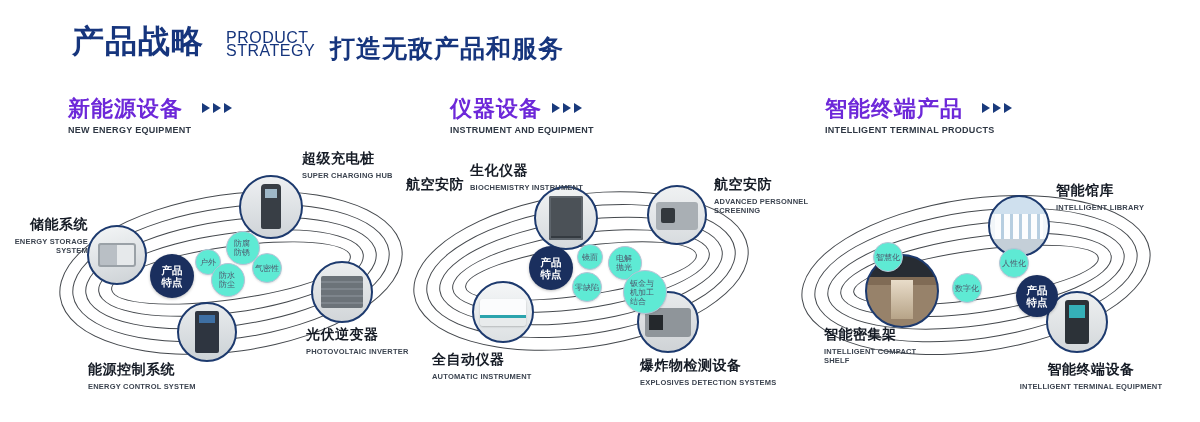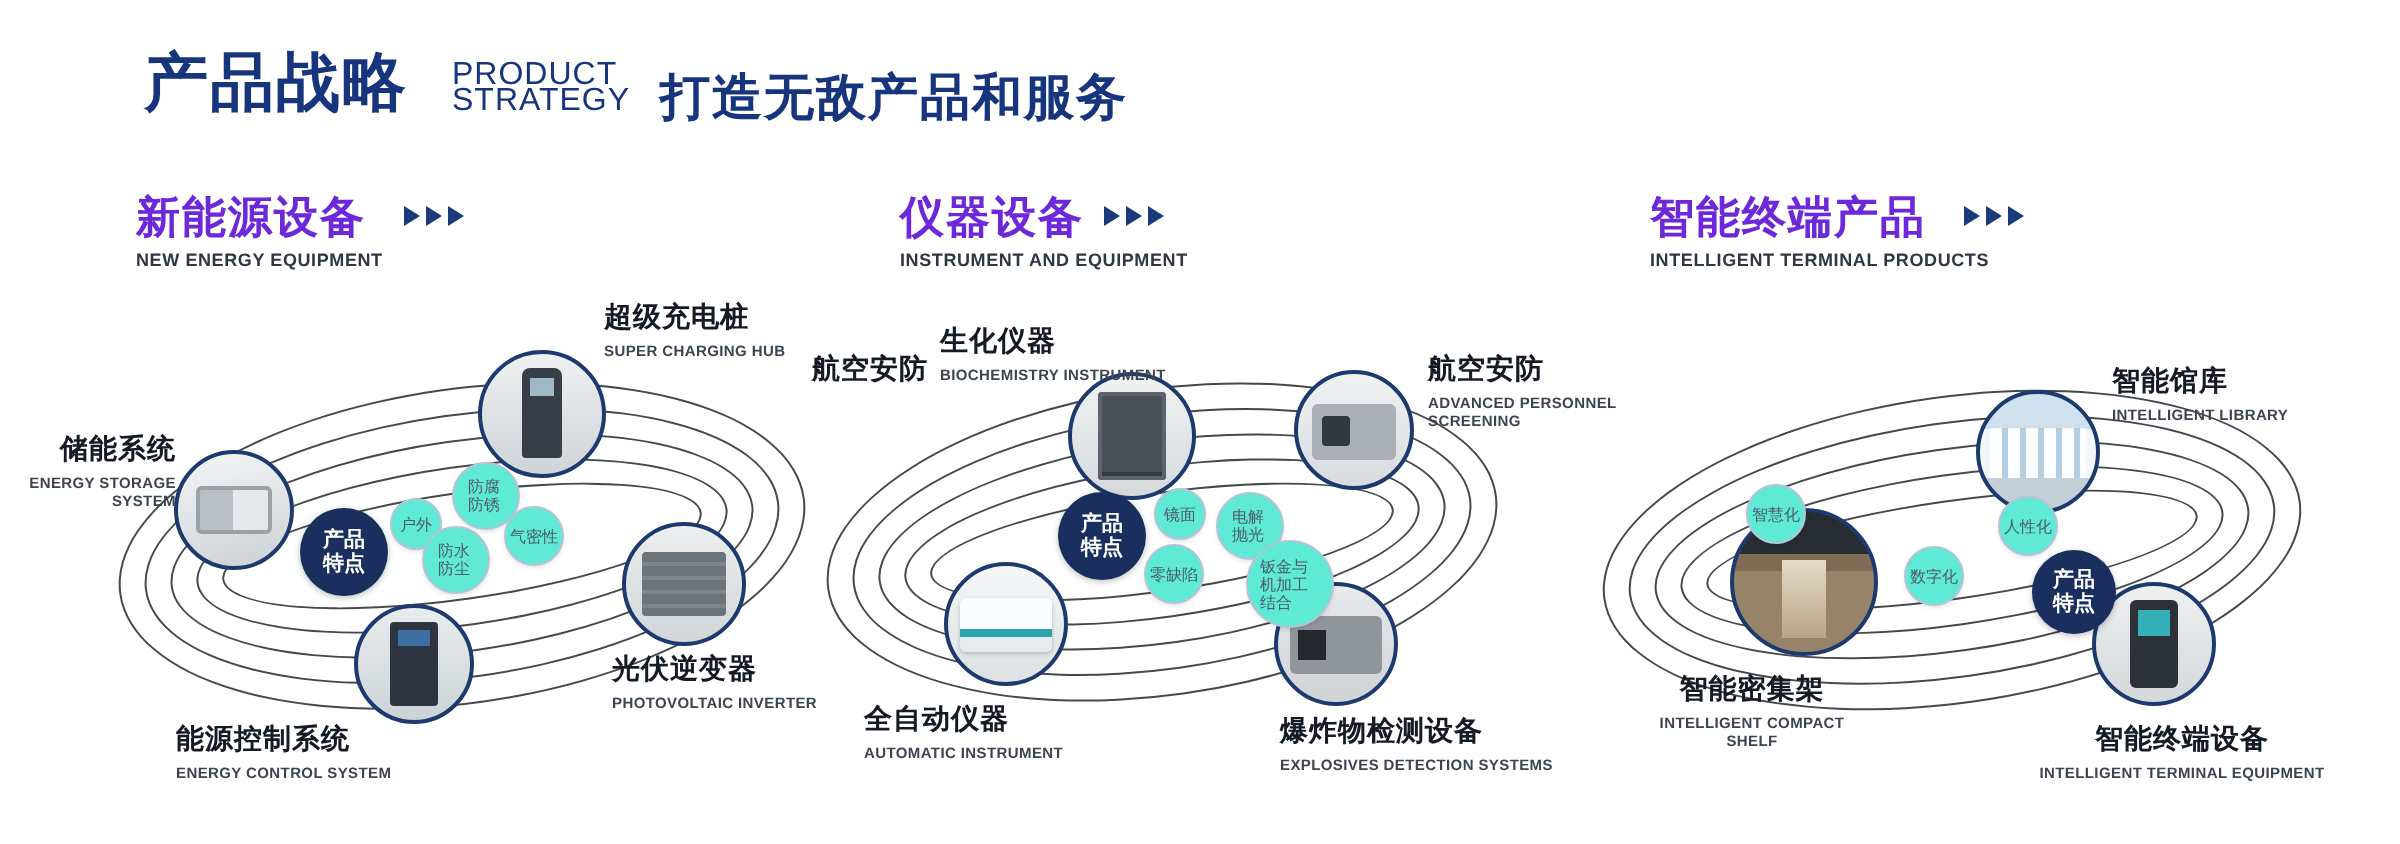--- a/index.html
+++ b/index.html
@@ -241,21 +241,21 @@
       <span>数字化</span>
     </div>
   <div class="badge" style="left:1016px;top:275px;width:42px;height:42px;">
       <span>产品特点</span>
     </div>
 
   <div class="lbl" style="left:1056px;top:182px;width:120px;">
     <div class="lbl-cn">智能馆库</div>
     <div class="lbl-en nw">INTELLIGENT LIBRARY</div>
   </div>
-  <div class="lbl" style="left:824px;top:336px;width:104px;text-align:center;">
+  <div class="lbl" style="left:824px;top:326px;width:104px;text-align:left;">
     <div class="lbl-cn">智能密集架</div>
     <div class="lbl-en">INTELLIGENT COMPACT SHELF</div>
   </div>
   <div class="lbl" style="left:1016px;top:361px;width:150px;text-align:center;">
     <div class="lbl-cn">智能终端设备</div>
     <div class="lbl-en nw">INTELLIGENT TERMINAL EQUIPMENT</div>
   </div>
 
 </div>
 

